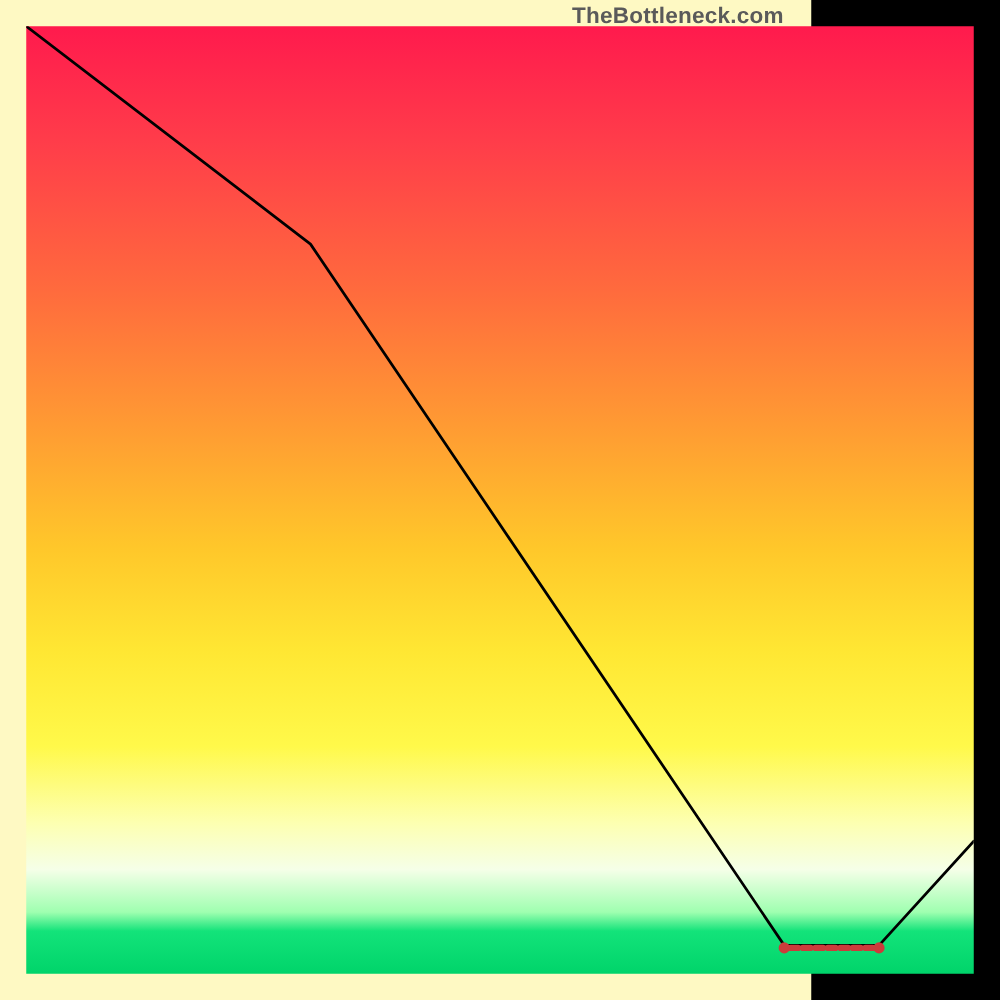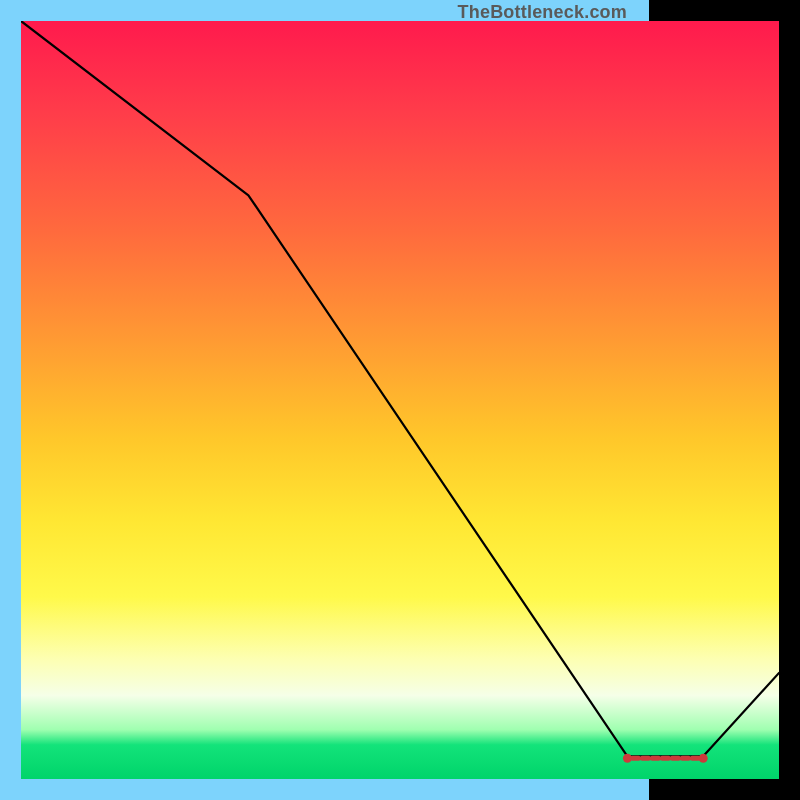--- a/index.html
+++ b/index.html
@@ -1,21 +1,21 @@
 <!DOCTYPE html>
 <html><head>
 <meta charset="utf-8">
 <style>
   * { margin: 0; padding: 0; box-sizing: border-box; }
   html, body { width: 800px; height: 800px; background: #000; overflow: hidden; }
   .frame {
     position: relative;
     width: 649px;
     height: 800px;
-    background: #7dd3fc;
+    background: #fef9c3;
   }
   .plot {
     position: absolute;
     left: 21px;
     top: 21px;
     width: 758px;
     height: 758px;
     background: linear-gradient(to bottom,
       #ff1a4d 0%,
       #ff3c4a 12%,

